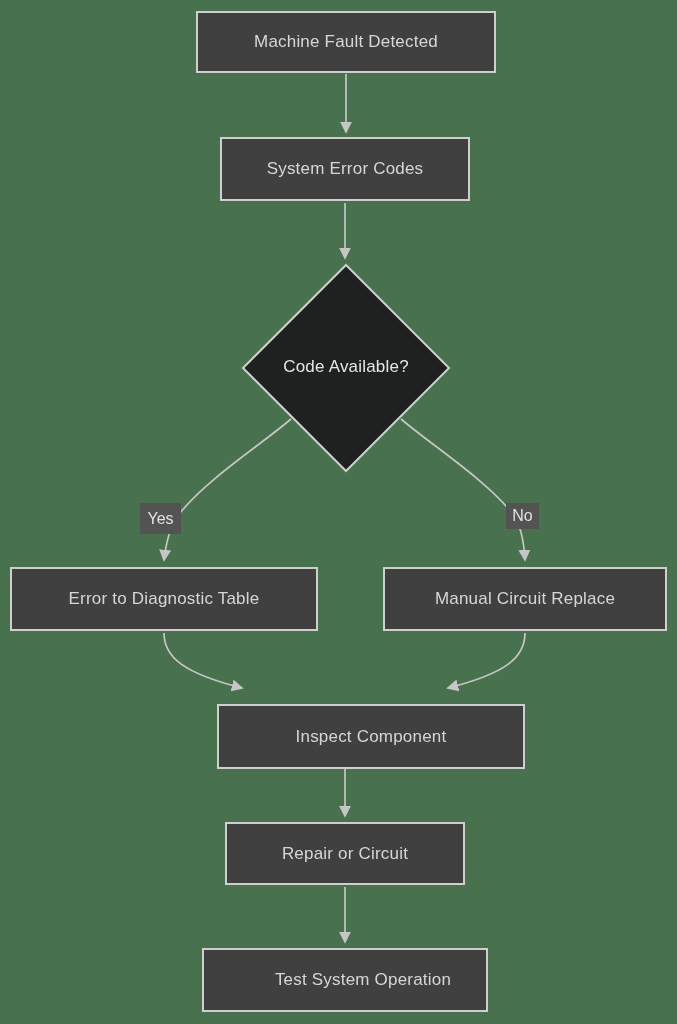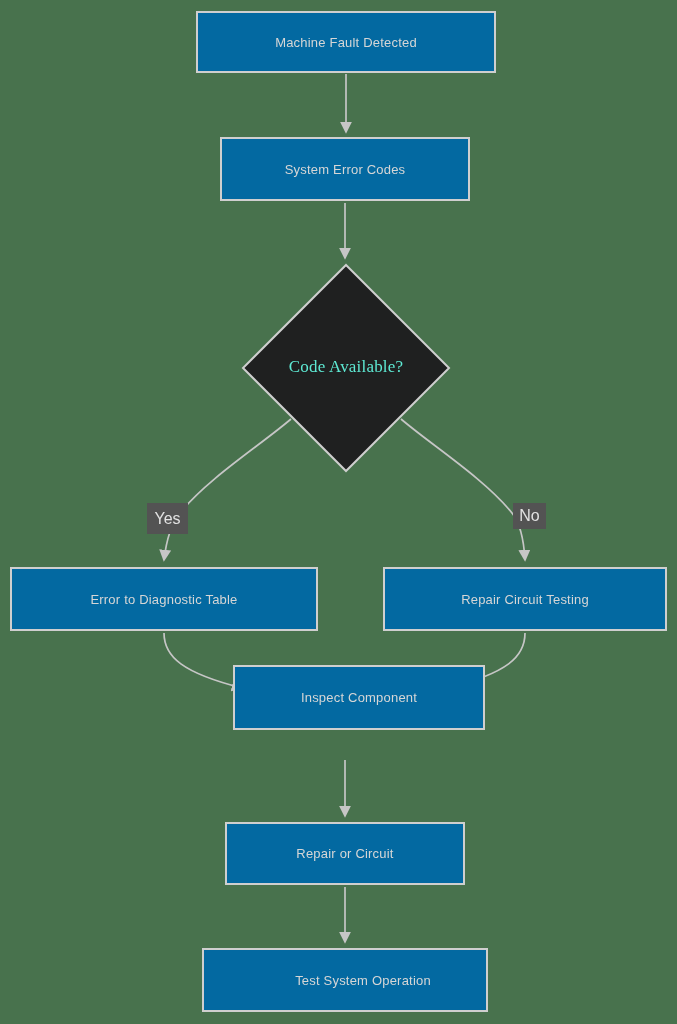--- a/index.html
+++ b/index.html
@@ -6,45 +6,43 @@
   body {
     width: 677px; height: 1024px;
     background: #48724d;
     font-family: "Liberation Sans", sans-serif;
     overflow: hidden;
   }
   .canvas { position: relative; width: 677px; height: 1024px; }
   svg.edges { position: absolute; left: 0; top: 0; }
   .node {
     position: absolute;
-    background: #0369a1;
+    background: #404040;
     border: 2px solid #cfcfcf;
     color: #d6d6d6;
     display: flex; align-items: center; justify-content: center;
-    font-size: 13px;
+    font-size: 17px;
     text-align: center;
     box-sizing: border-box;
     letter-spacing: 0.2px;
   }
   .diamond-label {
     position: absolute;
-    color: #5eead4;
+    color: #e5e5e5;
     font-size: 17px;
     text-align: center;
     letter-spacing: 0.2px;
-    font-family: Liberation Serif, serif;
   }
   .edge-label {
     position: absolute;
     background: #535353;
     color: #e2e2e2;
     font-size: 16px;
     display: flex; align-items: center; justify-content: center;
     box-sizing: border-box;
-    margin-left: 7px;
   }
 </style>
 </head>
 <body>
 
 <div class="canvas">
 
   <svg class="edges" width="677" height="1024" viewBox="0 0 677 1024">
     <defs>
       <marker id="arrow" viewBox="0 0 10 10" refX="8.5" refY="5" markerUnits="userSpaceOnUse" markerWidth="12" markerHeight="12" orient="auto">
@@ -72,23 +70,23 @@
   </svg>
 
   <div class="node" style="left:196px; top:11px; width:300px; height:62px;">Machine Fault Detected</div>
 
   <div class="node" style="left:220px; top:137px; width:250px; height:64px;">System Error Codes</div>
 
   <div class="diamond-label" style="left:266px; top:357px; width:160px;">Code Available?</div>
 
   <div class="node" style="left:10px; top:567px; width:308px; height:64px;">Error to Diagnostic Table</div>
 
-  <div class="node" style="left:383px; top:567px; width:284px; height:64px;">Repair Circuit Testing</div>
+  <div class="node" style="left:383px; top:567px; width:284px; height:64px;">Manual Circuit Replace</div>
 
-  <div class="node" style="left:217px; top:665px; width:252px; height:65px;margin-left:16px;">Inspect Component</div>
+  <div class="node" style="left:217px; top:704px; width:308px; height:65px;">Inspect Component</div>
 
   <div class="node" style="left:225px; top:822px; width:240px; height:63px;">Repair or Circuit</div>
 
   <div class="node" style="left:202px; top:948px; width:286px; height:64px;padding-left:36px;">Test System Operation</div>
 
   <div class="edge-label" style="left:140px; top:503px; width:41px; height:31px;">Yes</div>
 
   <div class="edge-label" style="left:506px; top:503px; width:33px; height:26px;">No</div>
 
 </div>

